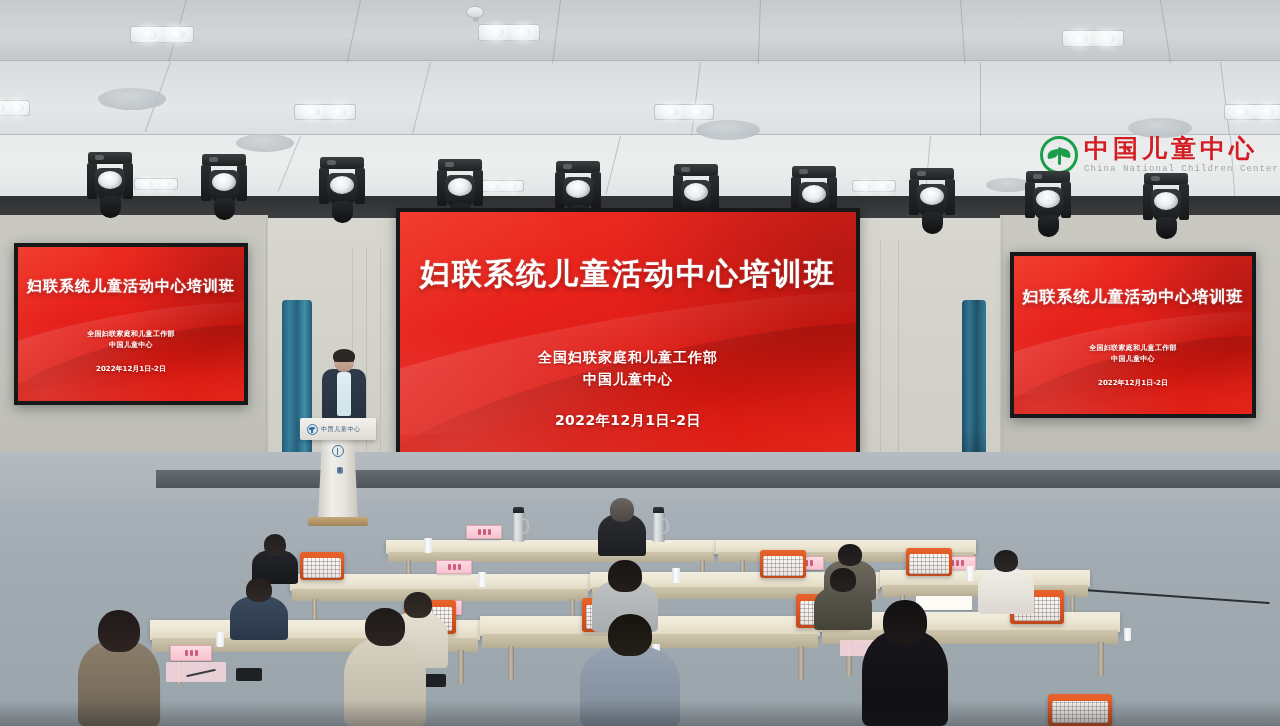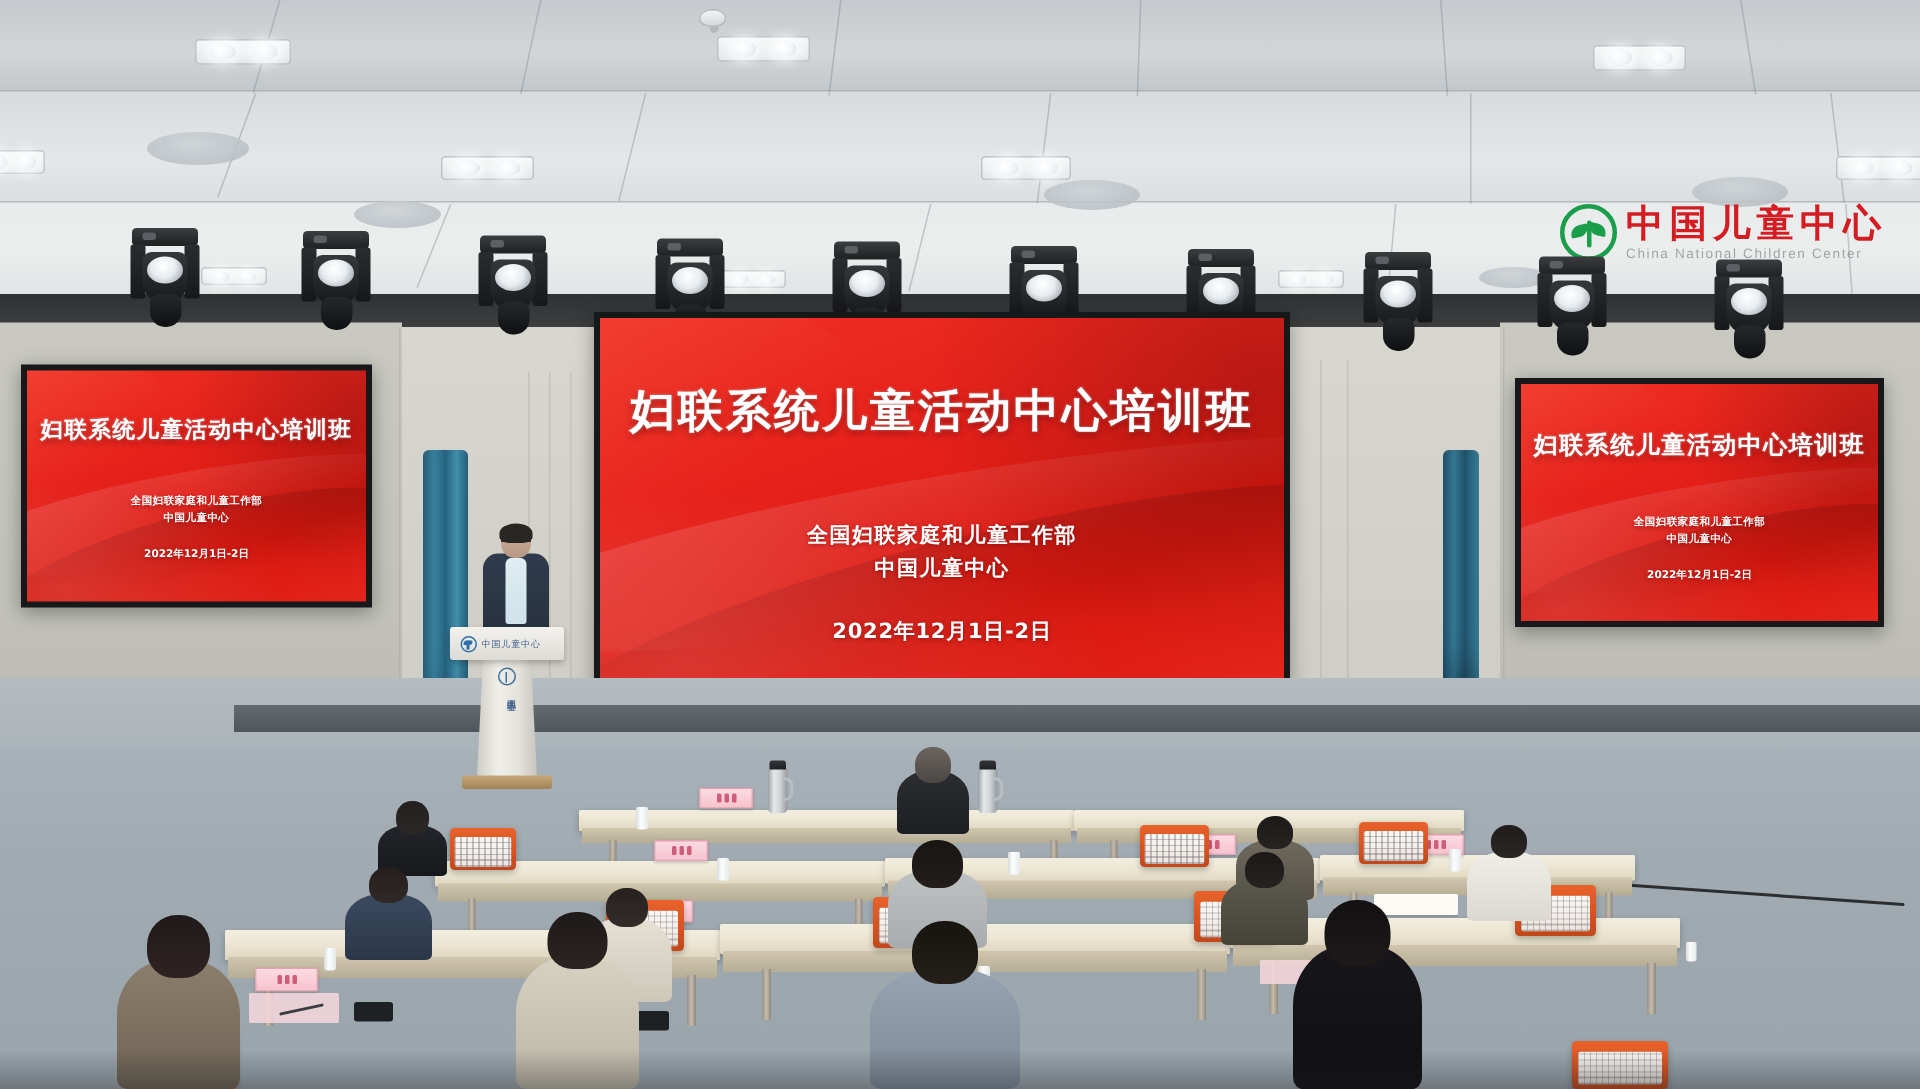--- a/index.html
+++ b/index.html
@@ -130,20 +130,21 @@
   .logo-mark .leaf-l{ left:4px; top:11px; border-radius:10px 2px 10px 2px; transform:rotate(-12deg); }
   .logo-mark .leaf-r{ left:16px; top:10px; border-radius:2px 10px 2px 10px; transform:rotate(12deg); }
   .logo-cn{
     color:#d31d22; font-size:25px; letter-spacing:4px; line-height:1;
     font-family:"DejaVu Sans",sans-serif; font-weight:700;
     text-shadow:0 1px 0 rgba(255,255,255,.25);
   }
   .logo-en{
     color:#8d9094; font-size:9px; letter-spacing:1.1px; margin-top:3px;
     opacity:.78;
+    font-family:Liberation Mono, monospace;
   }
   .logo-text-wrap{ display:flex; flex-direction:column; }
 
   
   .led-frame{
     position:absolute; background:#17181a; padding:4px;
     box-shadow:0 3px 12px rgba(0,0,0,.35);
   }
   .led-main{ left:396px; top:208px; width:464px; height:250px; }
   .led-side-l{ left:14px; top:243px; width:234px; height:162px; }

